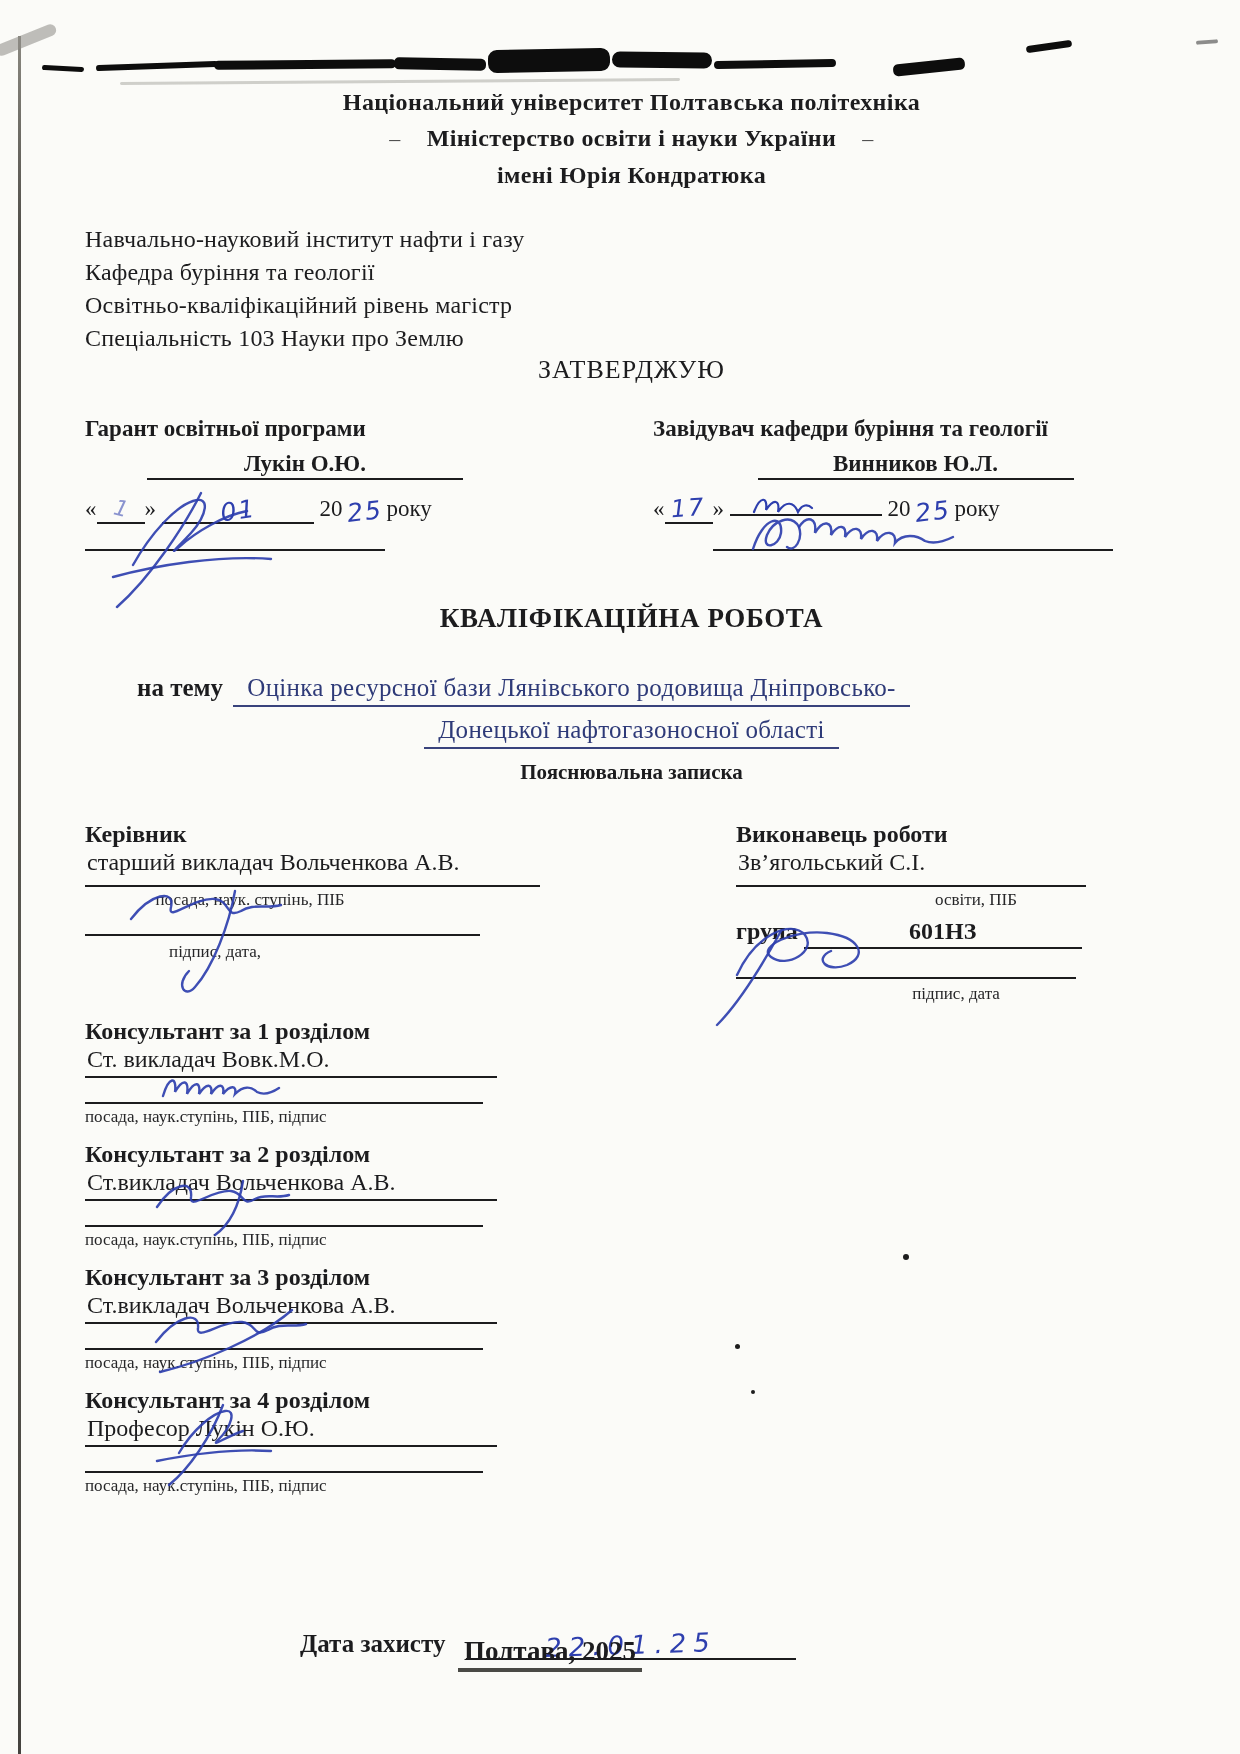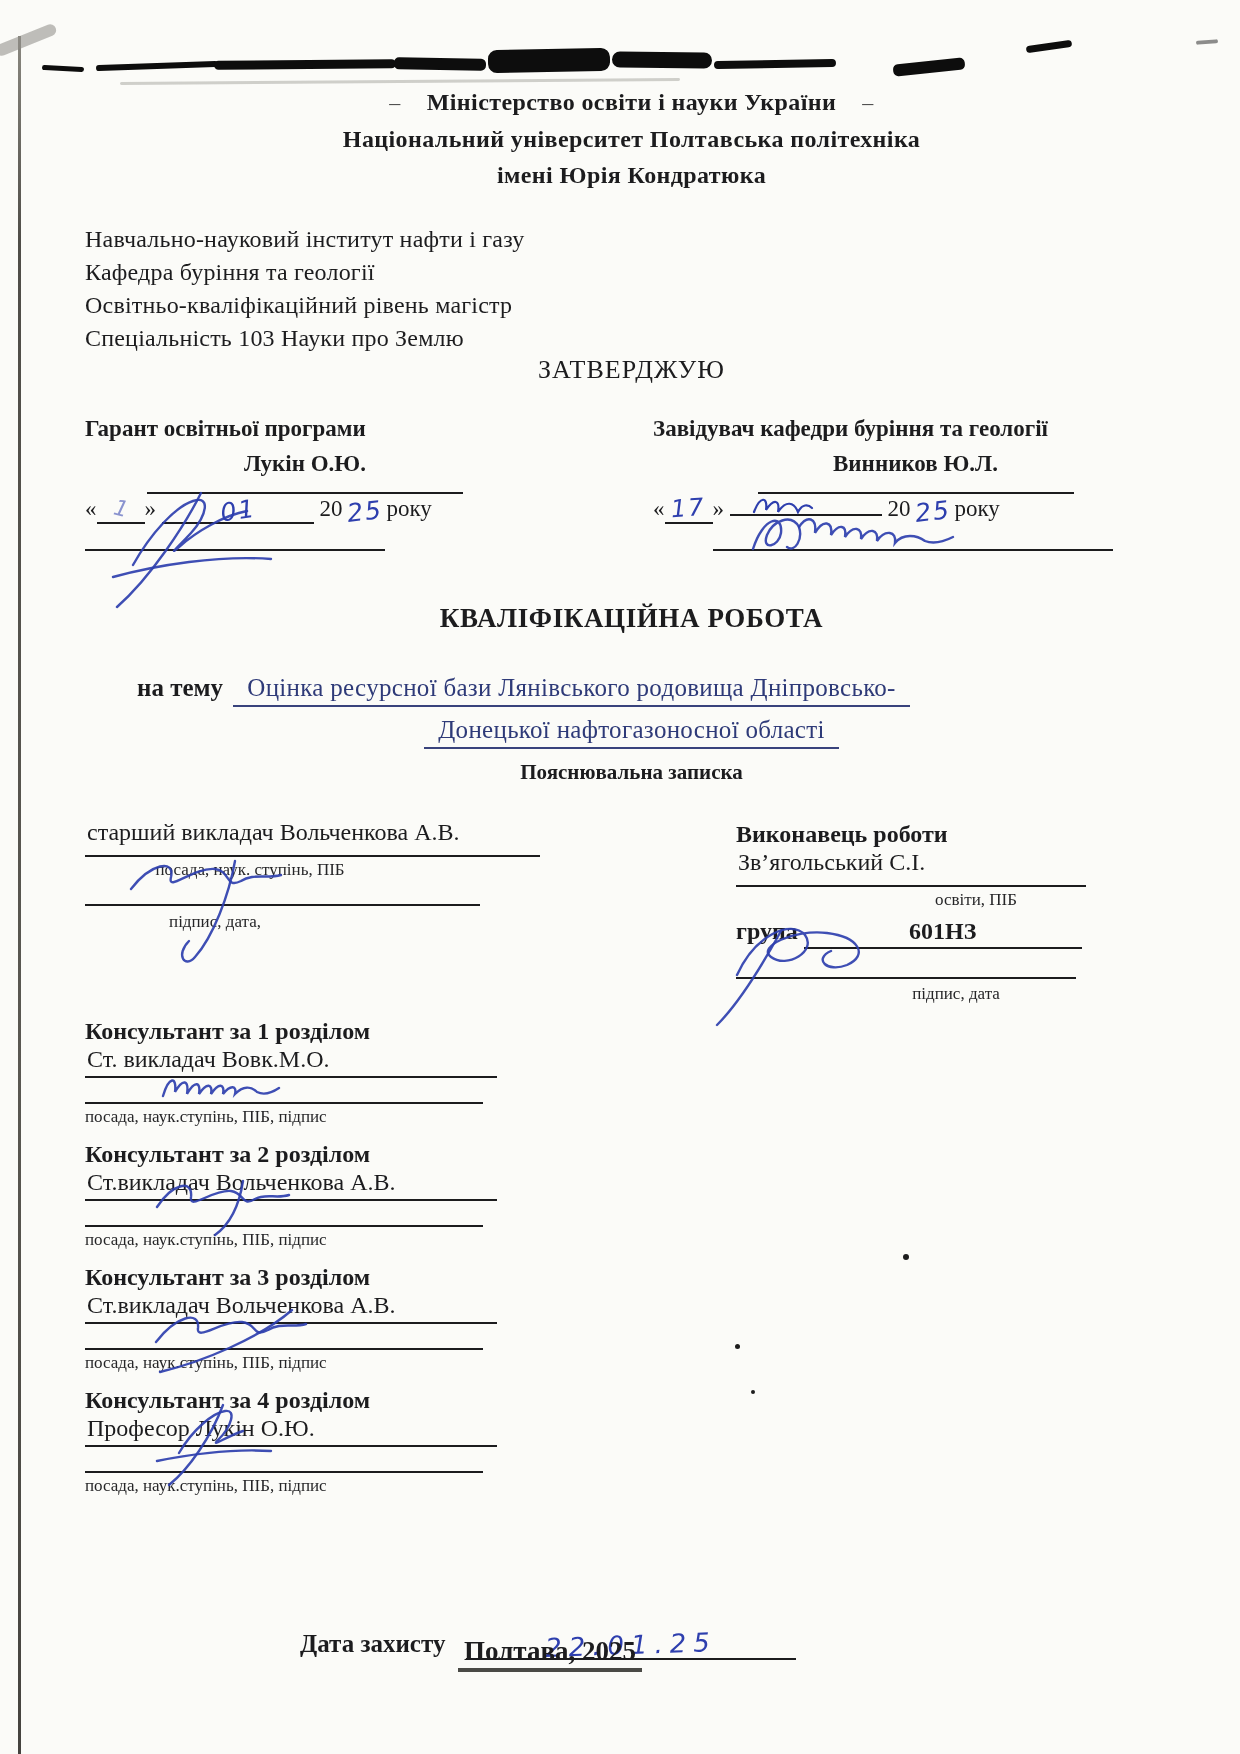--- a/index.html
+++ b/index.html
@@ -40,21 +40,21 @@
   .center-head{margin-top:84px;text-align:center;font-weight:bold;font-size:24px;line-height:36px;letter-spacing:.4px;}
   .dash{font-weight:normal;color:#474747;margin:0 26px;font-size:22px;}
   .info{margin-top:30px;font-size:24px;line-height:33px;letter-spacing:.2px;}
   .approve{text-align:center;font-weight:normal;font-size:26px;letter-spacing:1px;}
 
   .approvals{margin-top:30px;display:flex;justify-content:space-between;}
   .appr.left{width:440px;}
   .appr.right{width:525px;}
   .appr-title{font-weight:bold;font-size:23px;line-height:28px;}
   .appr-name{text-align:center;font-weight:bold;font-size:23px;margin-top:8px;height:30px;}
-  .uline{display:inline-block;border-bottom:2px solid #1c1c1e;padding:0 18px 15px;min-width:280px;}
+  .uline{display:inline-block;border-bottom:2px solid #1c1c1e;padding:0 18px 1px;min-width:280px;}
   .date-line{margin-top:12px;font-size:23px;height:34px;white-space:nowrap;}
   .blank{display:inline-block;border-bottom:2px solid #1c1c1e;vertical-align:baseline;text-align:center;}
   .blank.day{width:48px;}
   .blank.month{width:152px;position:relative;}
   .blank.yearw{width:44px;border-bottom:none;}
   .hand{font-family:"DejaVu Sans", sans-serif;font-style:italic;color:#2e3fae;}
   .hand.day-l{display:inline-block;opacity:.55;transform:rotate(14deg);font-size:22px;}
   .hand.month-l{display:inline-block;transform:rotate(-8deg) translateY(3px);font-size:25px;letter-spacing:2px;}
   .hand.day-r{display:inline-block;font-size:24px;transform:rotate(-4deg);letter-spacing:2px;}
   .hand.yr{display:inline-block;font-size:25px;transform:translateY(4px) rotate(-7deg);letter-spacing:2px;}
@@ -127,24 +127,24 @@
   <div class="smudge b9"></div>
   <div class="smudge b10"></div>
   <div class="speck d1"></div>
   <div class="speck d2"></div>
   <div class="speck d3"></div>
   <div class="speck d4"></div>
 
   <div class="content">
 
     <div class="center-head">
+      <div>Національний університет Полтавська політехніка</div>
       <div>
         <span class="dash">–</span><span>Міністерство освіти і науки України</span><span class="dash">–</span>
       </div>
-      <div>Національний університет Полтавська політехніка</div>
       <div>імені Юрія Кондратюка</div>
     </div>
 
     <div class="info">
       <div>Навчально-науковий інститут нафти і газу</div>
       <div>Кафедра буріння та геології</div>
       <div>Освітньо-кваліфікаційний рівень магістр</div>
       <div>Спеціальність 103 Науки про Землю</div>
     </div>
 
@@ -197,20 +197,21 @@
       <span class="topic-text">Оцінка ресурсної бази Лянівського родовища Дніпровсько-</span>
     </div>
     <div class="topic-l2">
       <span class="topic-text">Донецької нафтогазоносної області</span>
     </div>
     <div class="subtitle">Пояснювальна записка</div>
 
     <div class="people">
 
       <div class="person sup">
+        <div class="p-label">Керівник</div>
         <div class="p-name">старший викладач Вольченкова А.В.</div>
         <div class="p-cap cap-name">посада, наук. ступінь, ПІБ</div>
         <div class="p-sigline">
           <svg class="sig sig-supervisor" width="210" height="125" viewBox="0 0 210 125">
             <path d="M16 44 C36 18 60 14 56 32 C52 48 78 22 100 24 C116 26 110 44 126 36 C138 28 152 34 166 30"></path>
             <path d="M120 16 C114 50 98 92 80 112 C70 124 60 110 74 96"></path>
           </svg>
         </div>
         <div class="p-cap cap-sign">підпис, дата,</div>
       </div>

